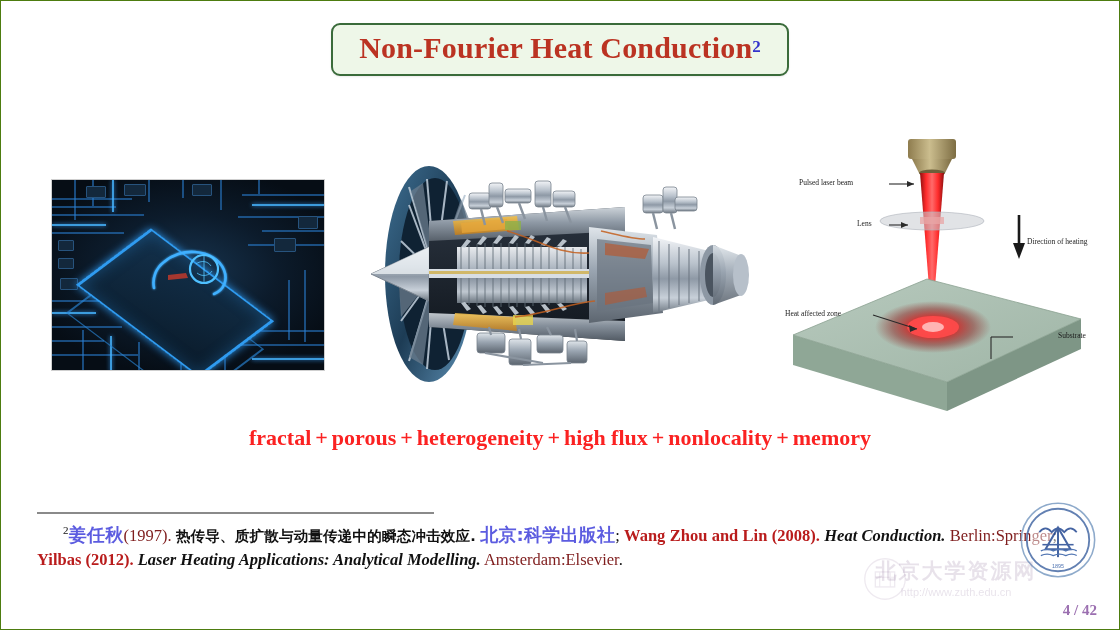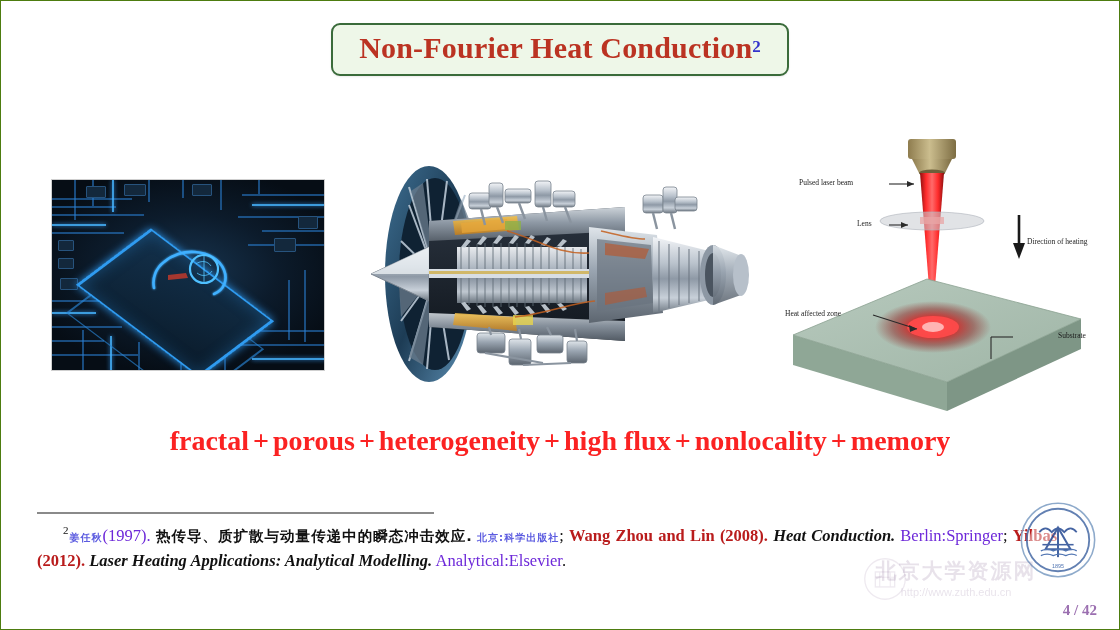--- a/index.html
+++ b/index.html
@@ -125,21 +125,21 @@
     white-space: nowrap;
   }
 
   
   #keyword-line {
     position: absolute;
     top: 424px; left: 0; right: 0;
     text-align: center;
     font-family: "Liberation Serif", serif;
     font-weight: bold;
-    font-size: 28px;
+    font-size: 22px;
     color: #fb2222;
     white-space: nowrap;
   }
   #keyword-line .plus { color:#fb2222; padding: 0 4px; }
 
   
   #footnote-rule {
     position: absolute;
     left: 36px; top: 511px;
     width: 397px; height: 2px;
@@ -149,25 +149,25 @@
     position: absolute;
     left: 36px; top: 518px;
     width: 1020px;
     font-family: "Liberation Serif", serif;
     font-size: 16.5px;
     line-height: 23.5px;
     color: #111;
     text-align: justify;
   }
   #footnote .sup { font-size: 11px; vertical-align: super; color:#111; }
-  #footnote .blue { color:#6d28d9; }
+  #footnote .blue { color:#7f1d1d; }
   #footnote .blue-strong { color:#b91c1c; font-weight:bold; }
   #footnote .it { font-style: italic; font-weight: bold; margin-top: 13px; }
   #footnote .cn { font-family:"DejaVu Sans", sans-serif; font-size:14.5px; font-weight:bold;}
-  #footnote .cn-blue { font-family:"DejaVu Sans", sans-serif; font-size:10px; color:#5c5ce0; font-weight:bold;}
+  #footnote .cn-blue { font-family:"DejaVu Sans", sans-serif; font-size:18px; color:#5c5ce0; font-weight:bold;}
   #footnote .indent { display:inline-block; width:26px; }
 
   
   #seal {
     position:absolute;
     right: 22px; top: 500px;
     width: 78px; height: 78px;
     opacity: .88;
   }
   #watermark {
@@ -526,21 +526,21 @@
     <span class="indent"></span><span class="sup">2</span><span class="cn-blue">姜任秋</span><span class="blue">(1997).</span>
     <span class="cn">热传导、质扩散与动量传递中的瞬态冲击效应.</span>
     <span class="cn-blue">北京:</span><span class="cn-blue">科学出版社</span><span>;</span>
     <span class="blue-strong">Wang Zhou and Lin</span>
     <span class="blue-strong">(2008).</span>
     <span class="it">Heat Conduction.</span>
     <span class="blue">Berlin:</span><span class="blue">Springer</span><span>;</span>
     <span class="blue-strong">Yilbas</span>
     <span class="blue-strong">(2012).</span>
     <span class="it">Laser Heating Applications: Analytical Modelling.</span>
-    <span class="blue">Analytical:</span><span class="blue">Elsevier</span><span>.</span>
+    <span class="blue">Amsterdam:</span><span class="blue">Elsevier</span><span>.</span>
   </div>
 
   <svg id="seal" viewBox="0 0 100 100">
     <circle cx="50" cy="50" r="47" fill="none" stroke="#7f9fc4" stroke-width="2"></circle>
     <circle cx="50" cy="50" r="40" fill="none" stroke="#4d6fa8" stroke-width="2.4"></circle>
     <circle cx="50" cy="50" r="36" fill="#ffffff" opacity=".55"></circle>
     <path d="M26 40 Q34 30 42 40 Q50 30 58 40 Q66 30 74 40" fill="none" stroke="#2c4f96" stroke-width="2.2"></path>
     <path d="M50 34 L34 62 L66 62 Z" fill="none" stroke="#2c4f96" stroke-width="2.6"></path>
     <path d="M50 34 L50 72" stroke="#2c4f96" stroke-width="2.6"></path>
     <path d="M30 56 L70 56" stroke="#2c4f96" stroke-width="2"></path>

